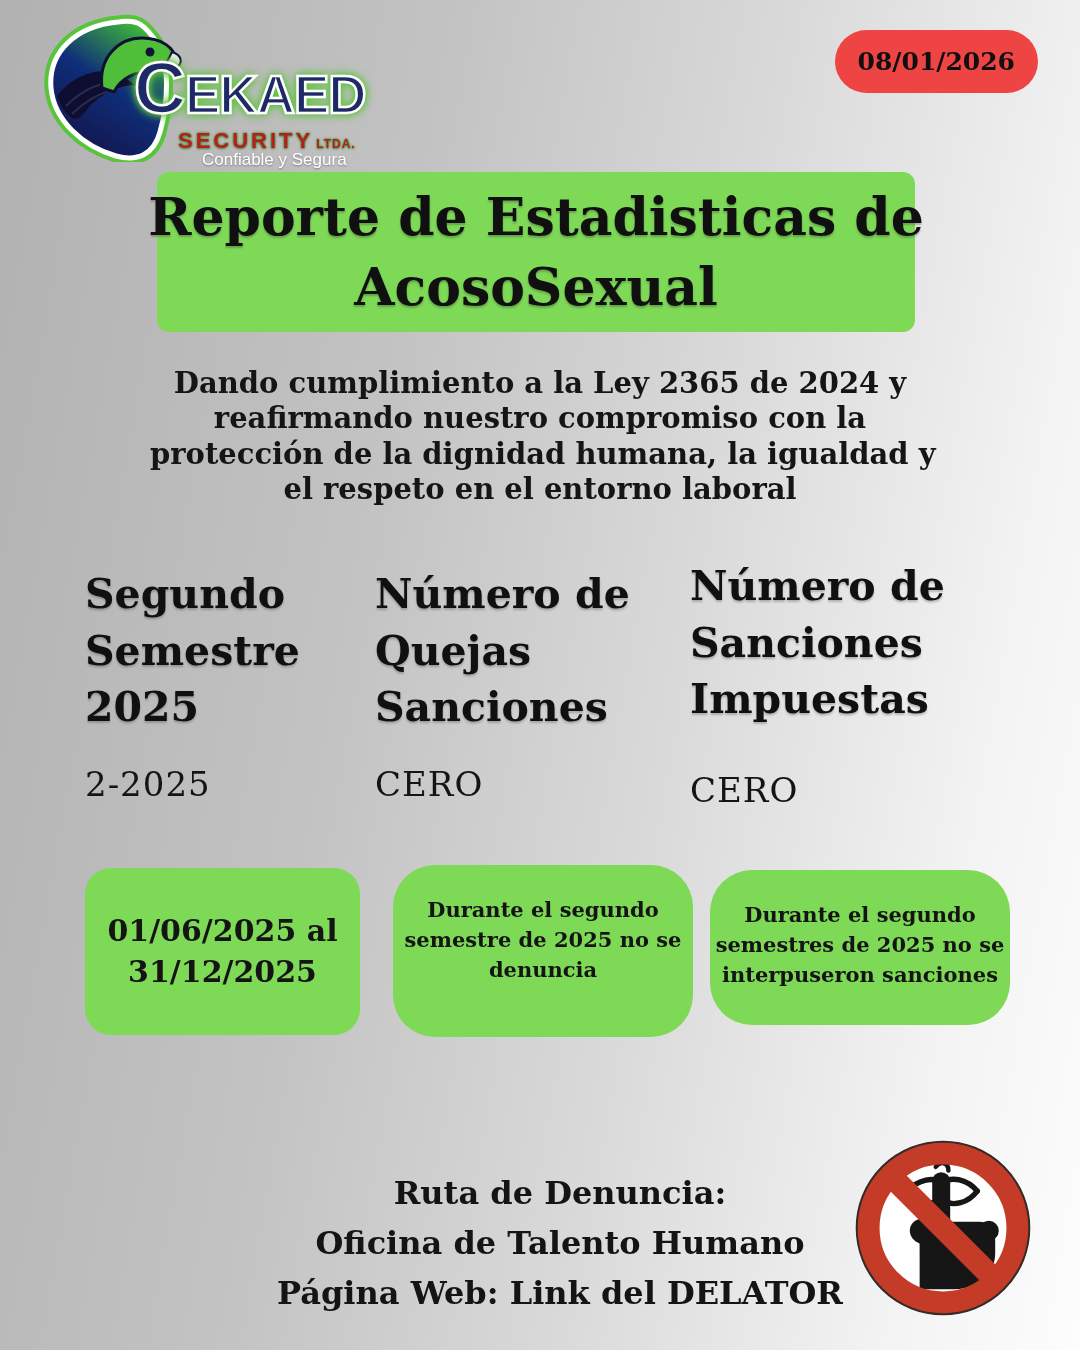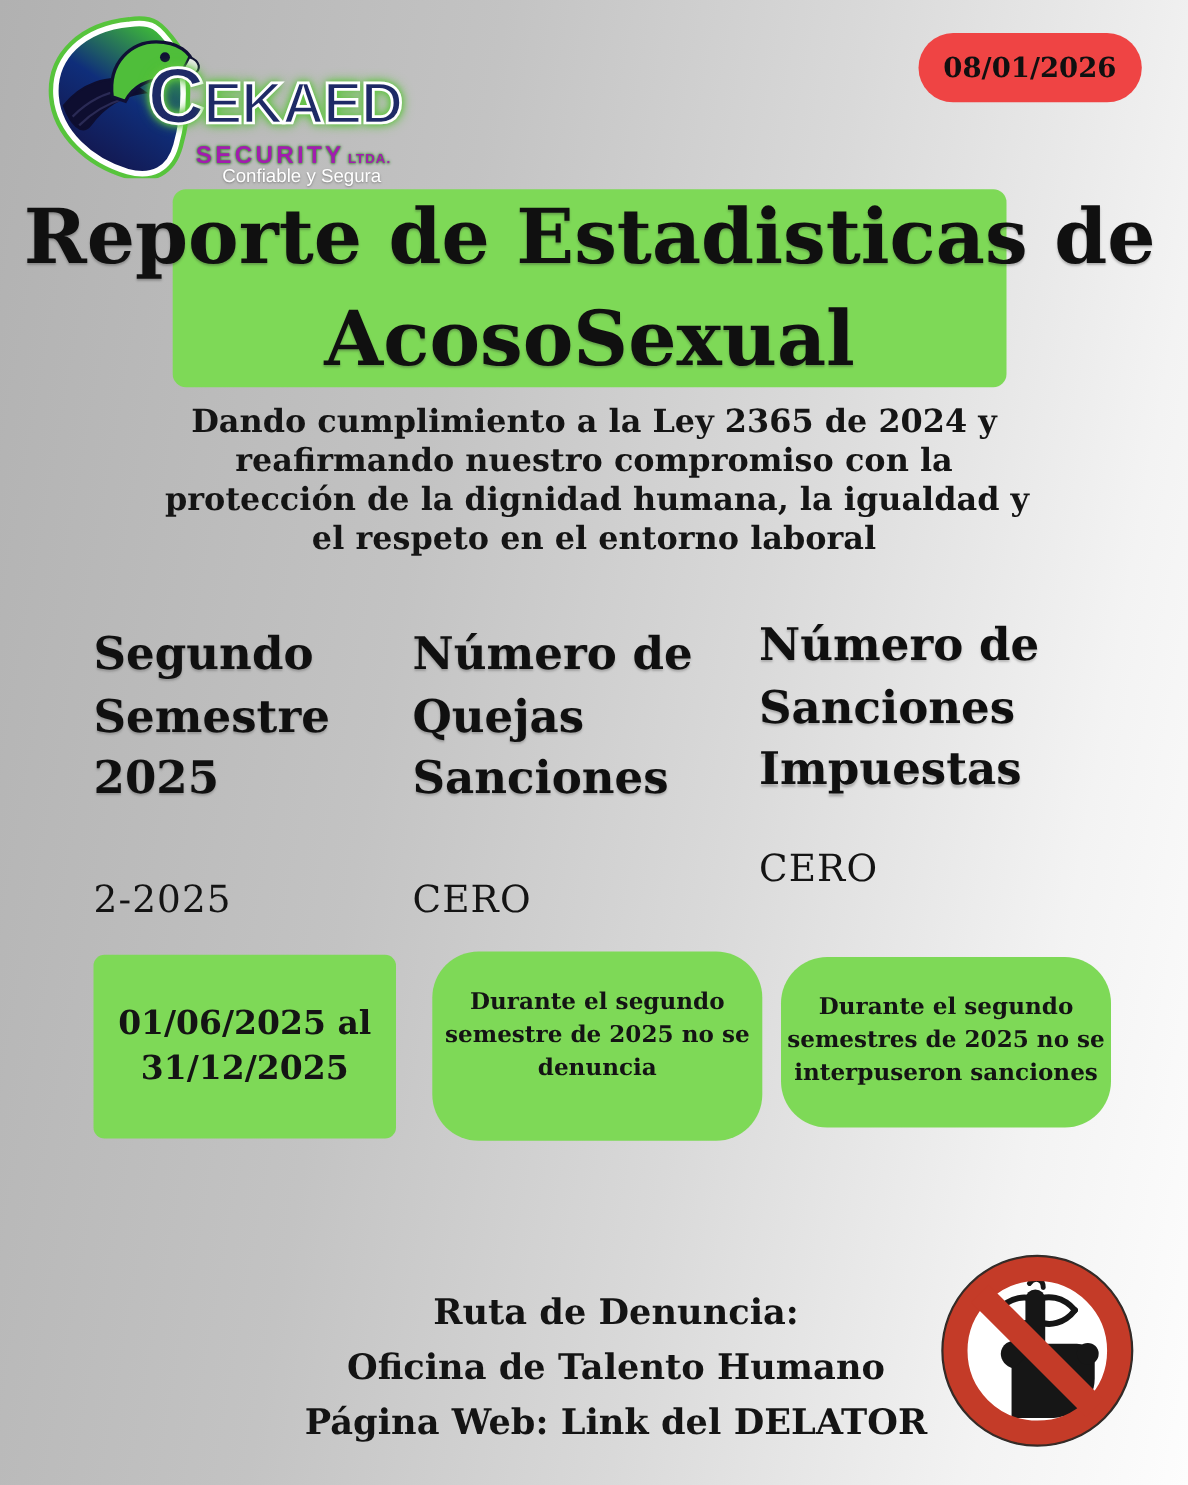--- a/index.html
+++ b/index.html
@@ -14,53 +14,53 @@
   
   .logo{left:38px;top:12px;width:320px;height:156px;}
   .logo-shield{position:absolute;left:0;top:2px;width:162px;height:148px;}
   .logo-word{position:absolute;left:96px;top:40px;display:flex;align-items:baseline;
     font-family:"Liberation Sans",sans-serif;font-weight:bold;color:#1e2a66;
     -webkit-text-stroke:2.5px #ffffff;letter-spacing:-1px;
     text-shadow:0 0 6px #5ec43e,0 0 9px #5ec43e,0 0 12px #5ec43e;}
   .logo-c{font-size:72px;line-height:1;}
   .logo-rest{font-size:53px;line-height:1;}
   .logo-security{position:absolute;left:140px;top:116px;display:flex;align-items:baseline;
-    font-family:"Liberation Sans",sans-serif;font-weight:bold;color:#a21caf;letter-spacing:3px;font-size:22px;
+    font-family:"Liberation Sans",sans-serif;font-weight:bold;color:#b91c1c;letter-spacing:3px;font-size:22px;
     text-shadow:0 0 2px #3f9c35,0 0 3px #3f9c35,0 1px 2px rgba(0,0,0,.3);}
   .logo-ltda{font-size:12px;letter-spacing:1px;margin-left:3px;}
   .logo-tagline{position:absolute;left:164px;top:138px;font-family:"Liberation Sans",sans-serif;
     font-size:17px;color:#ffffff;text-shadow:0 1px 2px rgba(0,0,0,.35);}
 
   
   .date-badge{right:42px;top:30px;background:#ef4444;border-radius:32px;
     padding:17px 23px;font-size:25px;font-weight:bold;color:#101010;}
 
   
-  .title-box{left:157px;top:172px;width:758px;height:180px;background:#7ed957;border-radius:12px;
+  .title-box{left:157px;top:172px;width:758px;height:160px;background:#7ed957;border-radius:12px;
     display:flex;flex-direction:column;justify-content:center;align-items:center;
-    font-size:69px;font-weight:bold;line-height:1.35;color:#101010;
+    font-size:52px;font-weight:bold;line-height:1.35;color:#101010;
     text-shadow:0 2px 2px rgba(40,40,40,.3);}
 
   
   .intro{left:150px;top:366px;width:780px;text-align:center;
     font-size:29px;font-weight:600;line-height:1.22;color:#151515;}
 
   
   .col{top:566px;text-align:left;}
   .col1{left:85px;width:290px;}
   .col2{left:375px;width:330px;}
   .col3{left:690px;width:330px;top:558px;}
   .col-header{font-size:41px;font-weight:bold;line-height:1.38;color:#101010;
     text-shadow:0 2px 2px rgba(60,60,60,.3);}
-  .col-value{margin-top:62px;font-size:34px;font-weight:normal;letter-spacing:1px;color:#141414;}
+  .col-value{margin-top:28px;font-size:34px;font-weight:normal;letter-spacing:1px;color:#141414;}
   .col3 .col-value{margin-top:42px;}
 
   
   .gbox{background:#7ed957;color:#141414;text-align:center;font-weight:bold;}
-  .gbox1{left:85px;top:868px;width:275px;height:167px;border-radius:10px;
+  .gbox1{left:85px;top:868px;width:275px;height:167px;border-radius:26px;
     display:flex;flex-direction:column;justify-content:center;
     font-size:30px;line-height:1.35;}
   .gbox2{left:393px;top:865px;width:300px;height:172px;border-radius:42px;
     padding-top:30px;box-sizing:border-box;font-size:21px;line-height:1.42;}
   .gbox3{left:710px;top:870px;width:300px;height:155px;border-radius:42px;
     padding-top:30px;box-sizing:border-box;font-size:21px;line-height:1.42;}
 
   
   .footer{left:190px;top:1168px;width:740px;text-align:center;
     font-size:32px;font-weight:600;line-height:1.57;color:#141414;}

